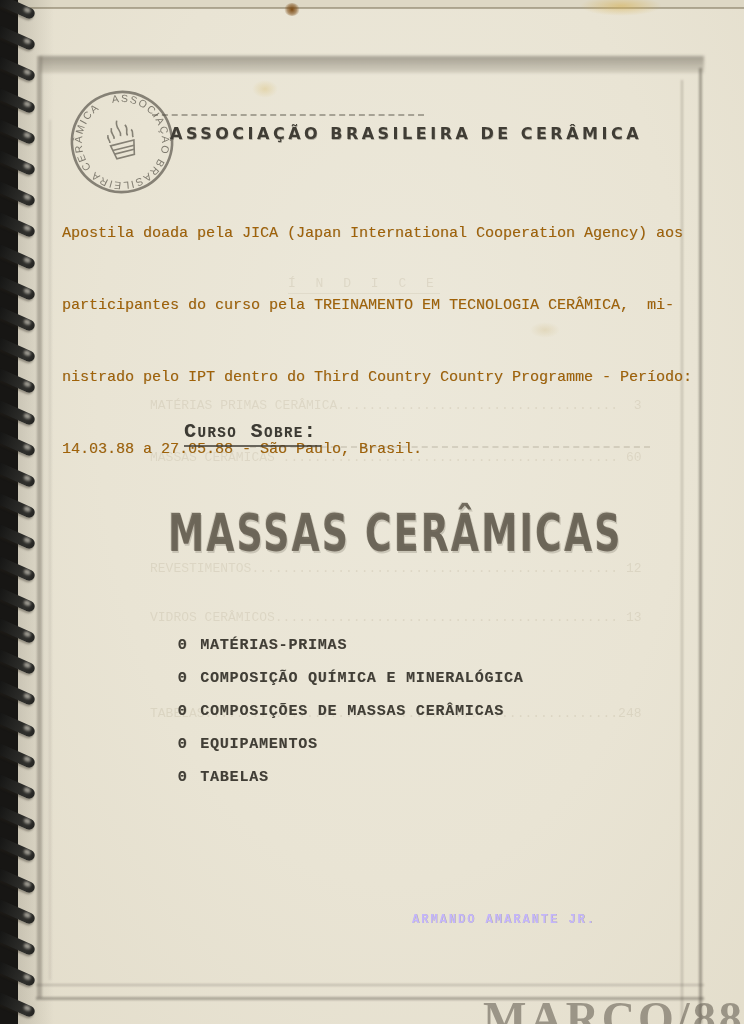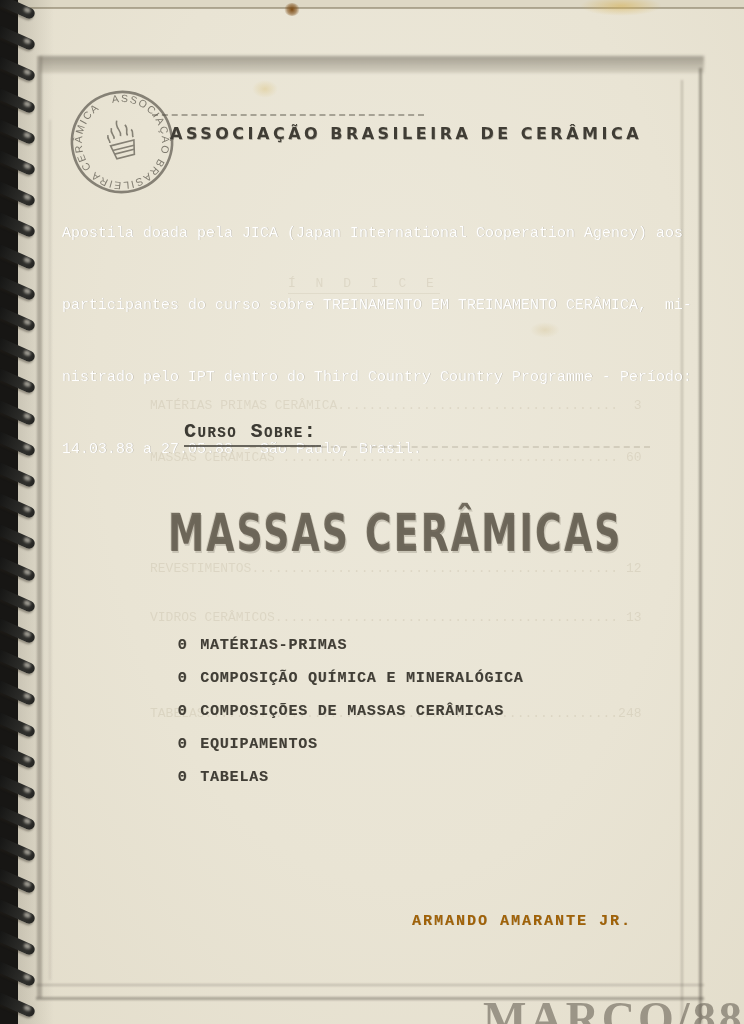--- a/index.html
+++ b/index.html
@@ -52,21 +52,21 @@
         transform:rotate(-14deg);opacity:.82;}
   
   .org-dash{position:absolute;left:152px;top:114px;width:272px;height:0;
         border-top:2px dashed rgba(85,80,68,.45);filter:blur(.4px);}
   .org-title{position:absolute;left:170px;top:124px;
         font-family:"DejaVu Sans",sans-serif;font-weight:700;font-size:16px;
         letter-spacing:3.5px;color:#403d35;text-shadow:.5px .5px 0 rgba(64,61,53,.35);}
   
   .intro{position:absolute;left:62px;top:174px;width:644px;
          font-family:"Liberation Mono","DejaVu Sans Mono",monospace;
-         font-size:15px;line-height:24px;color:#ffffff;white-space:pre;
+         font-size:15px;line-height:24px;color:#a16207;white-space:pre;
          text-shadow:.4px 0 0 rgba(69,66,58,.3);}
   
   .ghost{position:absolute;left:150px;font-family:"Liberation Mono",monospace;
          font-size:13px;color:#97896a;opacity:.16;white-space:pre;}
   .ghost-heading{left:288px;letter-spacing:6px;border-bottom:1px solid rgba(150,137,106,.8);
          padding-bottom:2px;}
   
   .course-label{position:absolute;left:184px;top:420px;
          font-family:"Liberation Mono",monospace;font-weight:700;font-size:20px;
          font-variant:small-caps;letter-spacing:1.5px;color:#3c3a33;
@@ -83,22 +83,22 @@
          filter:blur(.3px);}
   
   .topics{position:absolute;left:178px;top:637px;}
   .topic{display:flex;align-items:baseline;gap:13px;height:33px;
          font-family:"Liberation Mono","DejaVu Sans Mono",monospace;
          font-weight:700;font-size:15px;letter-spacing:.8px;color:#413e36;
          text-shadow:.4px 0 0 rgba(65,62,54,.35);}
   .topic .bullet{font-size:14px;}
   
   .author{position:absolute;left:412px;top:913px;
-         font-family:"Liberation Mono",monospace;font-weight:700;font-size:15px;
-         letter-spacing:2px;color:#a16207;text-shadow:.4px 0 0 rgba(74,71,63,.35);}
+         font-family:"Liberation Mono",monospace;font-weight:700;font-size:12px;
+         letter-spacing:2px;color:#c4b5fd;text-shadow:.4px 0 0 rgba(74,71,63,.35);}
   .date-stamp{position:absolute;left:483px;top:992px;
          font-family:"Liberation Serif",serif;font-weight:700;font-size:46px;
          letter-spacing:3px;color:rgba(105,99,87,.60);filter:blur(.4px);}
   .seal text{font-family:"Liberation Sans",sans-serif;}
 </style>
 </head>
 <body>
 
 <div class="scan">
 
@@ -175,21 +175,21 @@
       <path d="M44 57 h24 l-3 14 h-18 z"></path>
       <path d="M45 62 h22 M46 66 h20"></path>
     </g>
   </svg>
 
   <div class="org-dash"></div>
   <div class="org-title">ASSOCIAÇÃO BRASILEIRA DE CERÂMICA</div>
 
   <div class="intro">
     <div>Apostila doada pela JICA (Japan International Cooperation Agency) aos</div>
-    <div>participantes do curso sobre TREINAMENTO EM TREINAMENTO CERÂMICA,  mi-</div>
+    <div>participantes do curso pela TREINAMENTO EM TECNOLOGIA CERÂMICA,  mi-</div>
     <div>nistrado pelo IPT dentro do Third Country Country Programme - Período:</div>
     <div>14.03.88 a 27.05.88 - São Paulo, Brasil.</div>
   </div>
 
   <div class="ghost ghost-heading" style="top:276px">Í N D I C E</div>
   <div class="ghost" style="top:398px">MATÉRIAS PRIMAS CERÂMICA....................................  3</div>
   <div class="ghost" style="top:450px">MASSAS CERÂMICAS ........................................... 60</div>
   <div class="ghost" style="top:561px">REVESTIMENTOS............................................... 12</div>
   <div class="ghost" style="top:610px">VIDROS CERÂMICOS............................................ 13</div>
   <div class="ghost" style="top:706px">TABELAS.....................................................248</div>

